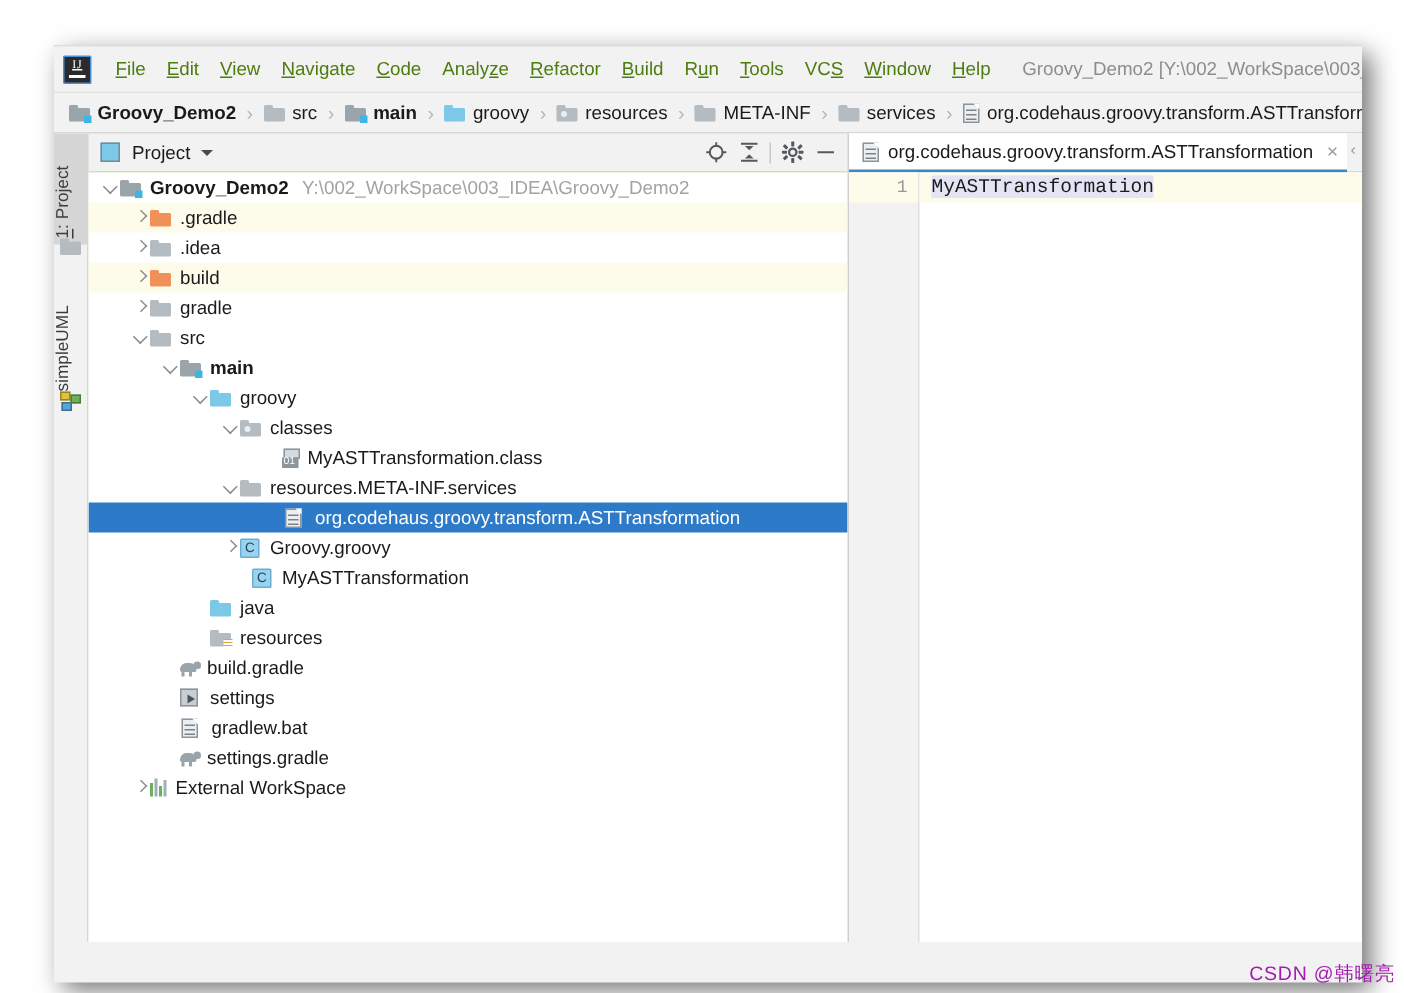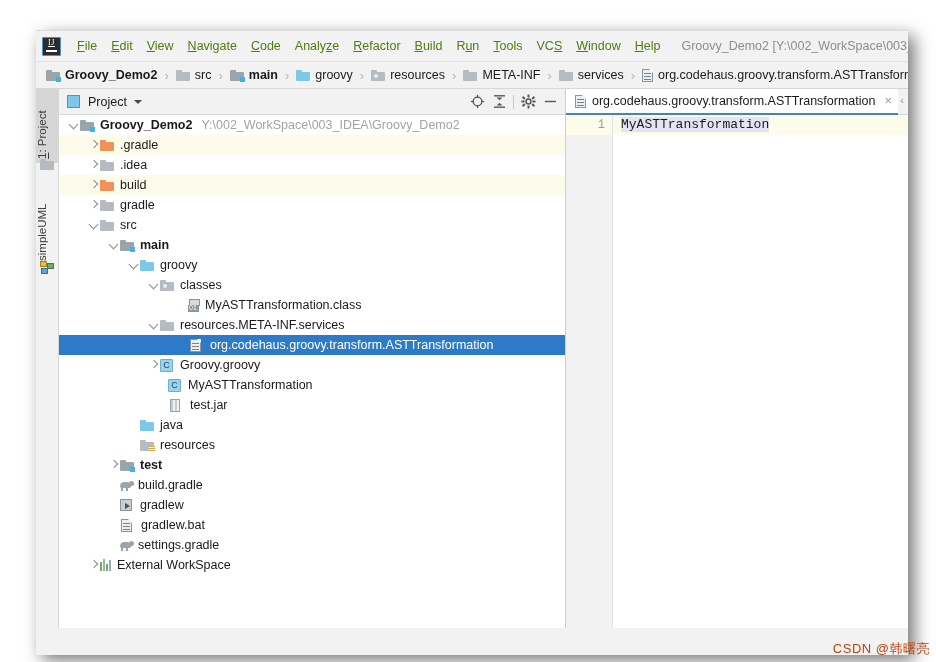--- a/index.html
+++ b/index.html
@@ -179,21 +179,21 @@
   #curline{position:absolute;left:0;right:0;top:0;height:20px;background:#fdfbea;}
   #codetext{
     position:absolute;left:8px;top:2px;font-family:"Liberation Mono",monospace;
     font-size:13px;color:#1a1a1a;background:#e4e4f5;white-space:pre;
   }
   #gutter-curline{position:absolute;left:0;right:0;top:0;height:20px;background:#fdfbea;}
   
   .tabchev{position:absolute;right:4px;top:5px;color:#9a9a9a;font-size:11px;}
   
   #watermark{
-    position:absolute;right:6px;bottom:4px;font-size:13px;color:#c2410c;
+    position:absolute;right:6px;bottom:4px;font-size:13px;color:#a21caf;
     font-family:"Liberation Sans",sans-serif;letter-spacing:.5px;
   }
 </style>
 </head>
 <body>
 
 <div id="page">
   <div id="shadow"></div>
 
   <div id="window">
@@ -538,27 +538,20 @@
           <div class="row">
             <span style="width:109px"></span>
             <span class="ico">
               <span class="cicon">
                   <span>C</span>
                 </span>
               </span>
             <span class="lbl">MyASTTransformation</span>
           </div>
 
-          <div class="row">
-            <span style="width:111px"></span>
-            <span class="ico">
-              <span class="jaricon"></span>
-              </span>
-            <span class="lbl">test.jar</span>
-          </div>
 
           <div class="row">
             <span style="width:81px"></span>
             <span class="ico">
               <span class="folder blue">
                   <span class="tab"></span>
                   <span class="body"></span>
                 </span>
               </span>
             <span class="lbl">java</span>
@@ -569,50 +562,38 @@
             <span class="ico">
               <span class="folder gray res">
                   <span class="tab"></span>
                   <span class="body"></span>
                   <span class="badge"></span>
                 </span>
               </span>
             <span class="lbl">resources</span>
           </div>
 
-          <div class="row">
-            <span style="width:48px"></span>
-            <span class="arrow r"></span>
-            <span class="ico">
-              <span class="folder src">
-                  <span class="tab"></span>
-                  <span class="body"></span>
-                  <span class="badge"></span>
-                </span>
-              </span>
-            <span class="lbl bold">test</span>
-          </div>
 
           <div class="row">
             <span style="width:60px"></span>
             <span class="ico gradleicon">
               <span class="e"></span>
                 <span class="h"></span>
                 <span class="l1"></span>
                 <span class="l2"></span>
               </span>
             <span class="lbl">build.gradle</span>
           </div>
 
           <div class="row">
             <span style="width:61px"></span>
             <span class="ico">
               <span class="baticon"></span>
               </span>
-            <span class="lbl">gradlew</span>
+            <span class="lbl">settings</span>
           </div>
 
           <div class="row">
             <span style="width:62px"></span>
             <span class="ico">
               <span class="fileicon">
                   <span class="pg"></span>
                   <span class="l1"></span>
                   <span class="l2"></span>
                   <span class="l3"></span>

